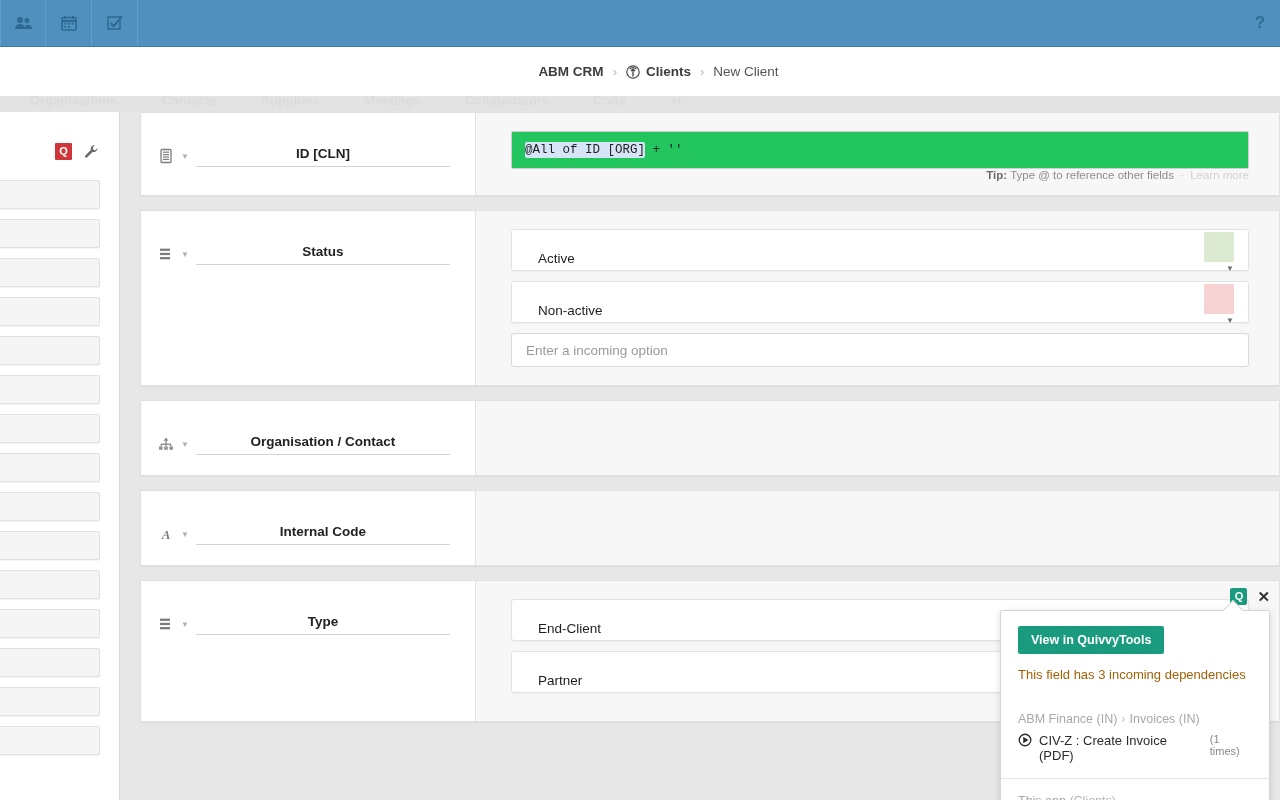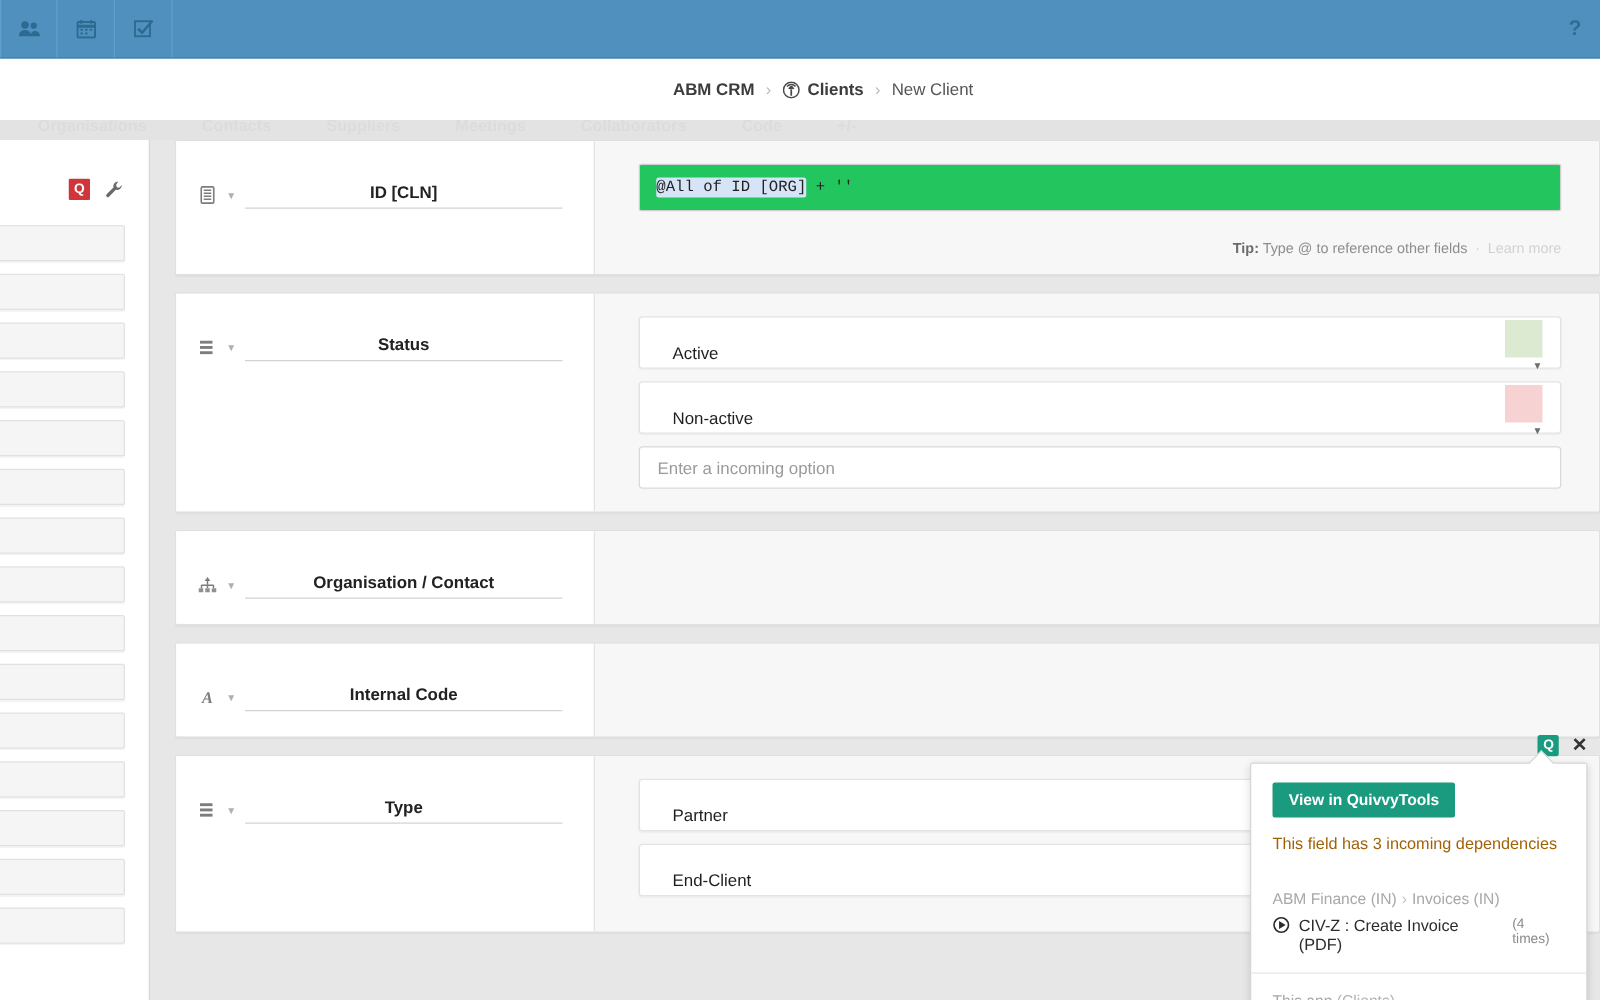--- a/index.html
+++ b/index.html
@@ -123,21 +123,21 @@
   }
 
   
   .formula-box {
     background: #22c55e; border: 1px solid #cfcfcf; border-radius: 2px;
     padding: 11px 13px; font-family: "Liberation Mono", monospace;
     font-size: 12.5px; color: #222; min-height: 36px;
   }
   .tok-ref { background: #d6e4f7; border-radius: 2px; padding: 1px 0; }
   .tip-row {
-    text-align: right; font-size: 11.5px; color: #8d8d8d; margin-top: 24px;
+    text-align: right; font-size: 11.5px; color: #8d8d8d; margin-top: 0;
   }
   .tip-row b { color: #6b6b6b; }
   .tip-learn { color: #d2d2d2; }
   .tip-dot { color: #cfcfcf; margin: 0 3px; }
 
   
   .opt-row {
     position: relative;
     background: #ffffff; border: 1px solid #e3e3e3; border-radius: 3px;
     height: 42px; display: flex; align-items: center;
@@ -400,30 +400,30 @@
               </svg>
             </span>
             <span class="ftype-caret">▼</span>
             <div class="flabel-wrap">
               <div class="flabel">Type</div>
               <div class="flabel-rule"></div>
             </div>
           </div>
           <div class="fb-right tall">
             <div class="opt-row">
+              <div class="opt-label">End-Client</div>
+              <div class="swatch-wrap">
+                <div class="swatch" style="background: rgb(255, 255, 255);"></div>
+                <div class="swatch-caret">▼</div>
+              </div>
+            </div>
+            <div class="opt-row">
               <div class="opt-label">Partner</div>
               <div class="swatch-wrap">
                 <div class="swatch" style="background: rgb(247, 210, 210);"></div>
-                <div class="swatch-caret">▼</div>
-              </div>
-            </div>
-            <div class="opt-row">
-              <div class="opt-label">End-Client</div>
-              <div class="swatch-wrap">
-                <div class="swatch" style="background: rgb(255, 255, 255);"></div>
                 <div class="swatch-caret">▼</div>
               </div>
             </div>
           </div>
         </div>
       </div>
 
     <div class="popover-anchor">
       <div class="pop-head">
         <div class="q-badge-teal">Q</div>
@@ -439,21 +439,21 @@
             <div class="pop-sec">
               <div class="pop-path"><span>ABM Finance (IN)</span><span class="pop-path-sep">›</span><span>Invoices (IN)</span></div>
               <div class="pop-entry">
                 <span class="pop-entry-icon">
                   <svg width="14" height="14" viewBox="0 0 16 16" fill="currentColor">
                     <circle cx="8" cy="8" r="6.6" fill="none" stroke="currentColor" stroke-width="1.5"></circle>
                     <path d="M6 4.3l6 3.7-6 3.7z"></path>
                   </svg>
                 </span>
                 <span>CIV-Z : Create Invoice (PDF)</span>
-                <span class="pop-count">(4 times)</span>
+                <span class="pop-count">(1 times)</span>
               </div>
             </div>
             <div class="pop-sec">
               <div class="pop-path"><span>This app</span><span class="pop-thisapp-sub"> (Clients)</span></div>
             </div>
           </div>
       </div>
     </div>
 
   </div>

